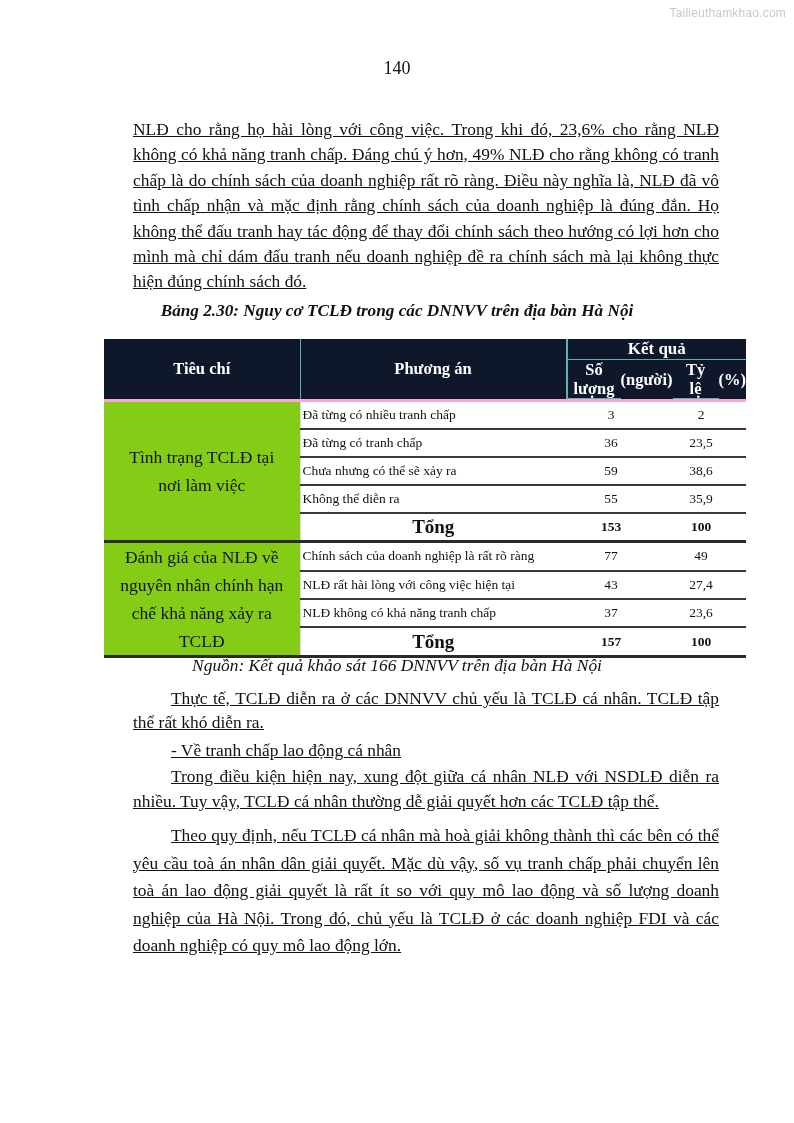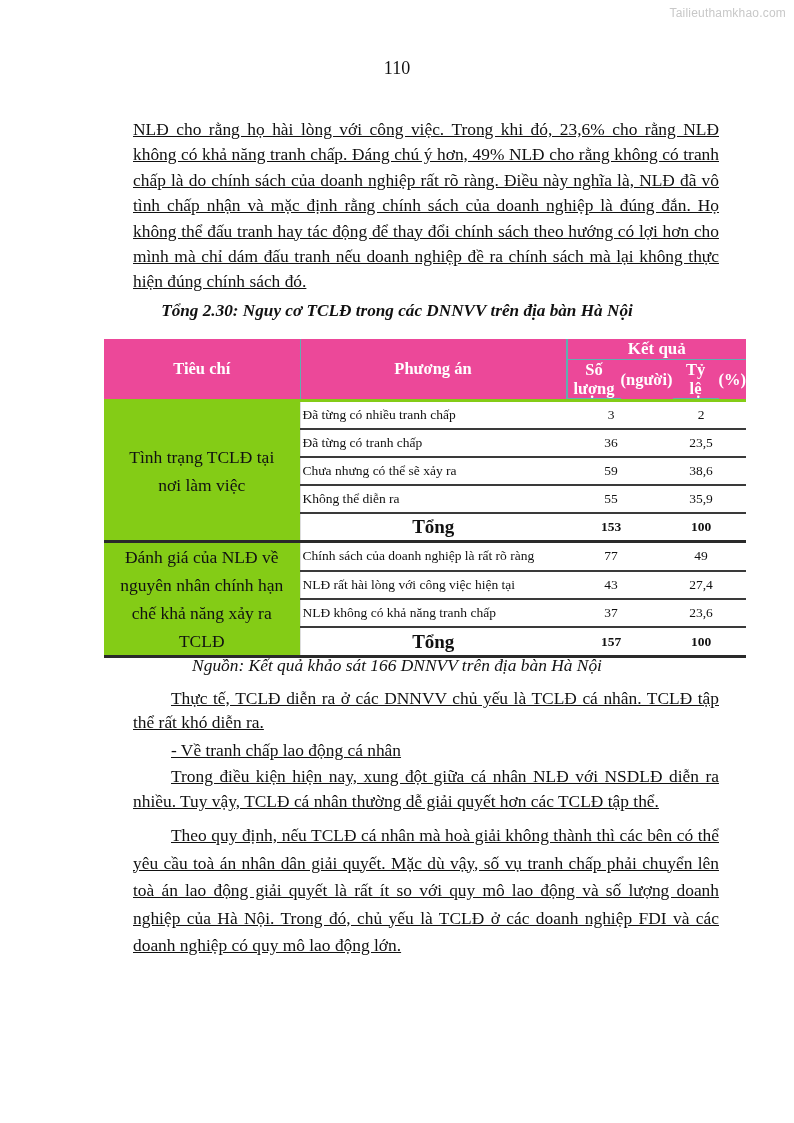--- a/index.html
+++ b/index.html
@@ -23,22 +23,22 @@
   .indent { text-indent: 38px; }
   .caption {
     position: absolute; top: 301px; left: 0; width: 794px; text-align: center;
     font-size: 17.2px; font-weight: bold; font-style: italic;
   }
   table.data {
     position: absolute; top: 339px; left: 104px; width: 642px;
     border-collapse: collapse; table-layout: fixed;
   }
   table.data th {
-    background: #ec4899; color: #ffffff; font-weight: bold;
-    font-size: 16.5px; padding: 0; border-bottom: 3px solid #84cc16;
+    background: #0f172a; color: #ffffff; font-weight: bold;
+    font-size: 16.5px; padding: 0; border-bottom: 3px solid #f9a8d4;
   }
   .hdr-left { border-right: 1px solid #5fb0b0; }
   .kq-wrap { display: flex; flex-direction: column; height: 60px; border-left: 1px solid #5fb0b0; }
   .kq-title { height: 20px; line-height: 20px; text-align: center; border-bottom: 1px solid #5fb0b0; font-size: 17px; }
   .kq-cols { display: flex; flex: 1; }
   .kq-col { flex: 1; display: flex; align-items: center; justify-content: flex-start; line-height: 19px; }
   .kq-col .unit { }
   .kq-col .lbl { border-bottom: 1px solid #5fb0b0; padding: 0 6px; }
   td { padding: 0; }
   td.crit {
@@ -64,25 +64,25 @@
   .grp-sep td { border-bottom: 3px solid #2a2a2a; }
   .source {
     position: absolute; top: 655px; left: 0; width: 850px; text-align: center;
     font-size: 17.4px; font-style: italic;
   }
 </style>
 </head>
 <body>
 
 <div class="watermark">Tailieuthamkhao.com</div>
-<div class="page-number">110</div>
+<div class="page-number">140</div>
 
 <p class="para" style="top:117px; line-height:25.4px;">NLĐ cho rằng họ hài lòng với công việc. Trong khi đó, 23,6% cho rằng NLĐ không có khả năng tranh chấp. Đáng chú ý hơn, 49% NLĐ cho rằng không có tranh chấp là do chính sách của doanh nghiệp rất rõ ràng. Điều này nghĩa là, NLĐ đã vô tình chấp nhận và mặc định rằng chính sách của doanh nghiệp là đúng đắn. Họ không thể đấu tranh hay tác động để thay đổi chính sách theo hướng có lợi hơn cho mình mà chỉ dám đấu tranh nếu doanh nghiệp đề ra chính sách mà lại không thực hiện đúng chính sách đó.</p>
 
-<div class="caption">Tổng 2.30: Nguy cơ TCLĐ trong các DNNVV trên địa bàn Hà Nội</div>
+<div class="caption">Bảng 2.30: Nguy cơ TCLĐ trong các DNNVV trên địa bàn Hà Nội</div>
 
 <table class="data">
   <colgroup>
     <col style="width:196px">
     <col style="width:266px">
     <col style="width:90px">
     <col style="width:90px">
   </colgroup>
   <thead>
     <tr>

